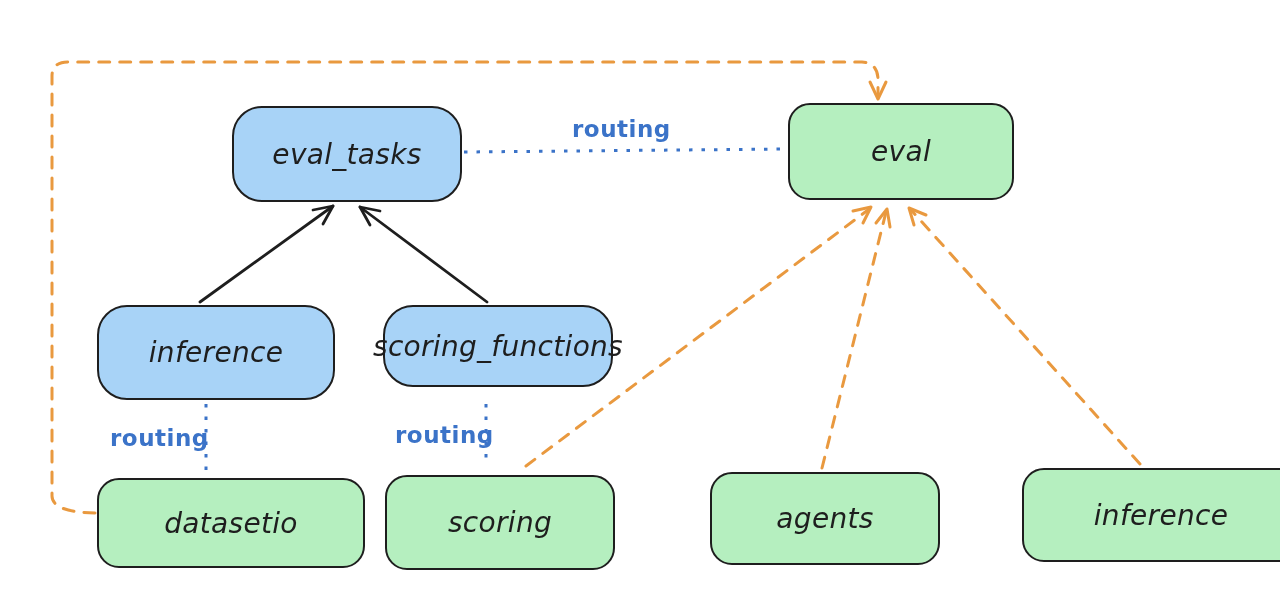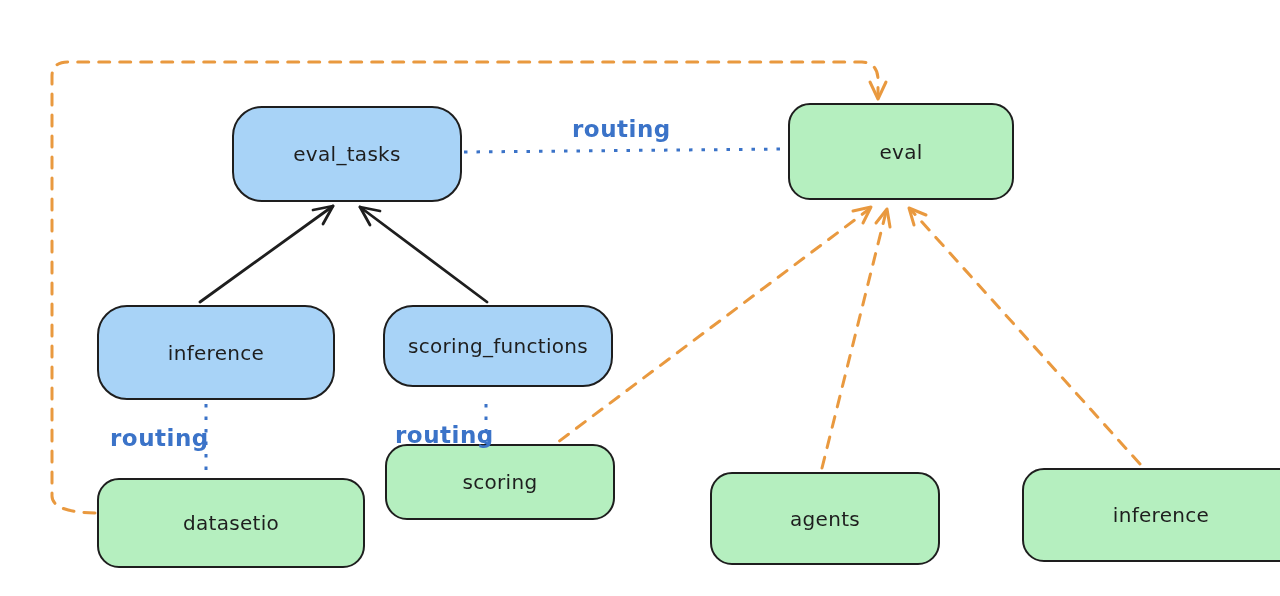--- a/index.html
+++ b/index.html
@@ -21,24 +21,25 @@
     border: 2.5px solid #1e1e1e;
     border-radius: 30px;
     display: flex;
     align-items: center;
     justify-content: center;
     box-sizing: border-box;
   }
   .fill-blue  { background: #a8d3f7; }
   .fill-green { background: #b5efbf; border-radius: 22px; }
   .node-label {
-    font-size: 20px;
+    font-size: 28px;
     color: #1e1e1e;
     letter-spacing: 0.3px;
     white-space: nowrap;
+    font-style: italic;
   }
   .routing-label {
     position: absolute;
     color: #3b73c8;
     font-size: 23px;
     font-weight: 600;
     letter-spacing: 0.5px;
     width: 90px;
     text-align: center;
     white-space: nowrap;
@@ -101,21 +102,21 @@
   </div>
 
   <div class="node fill-blue" style="left:383px; top:305px; width:230px; height:82px">
     <span class="node-label">scoring_functions</span>
   </div>
 
   <div class="node fill-green" style="left:97px; top:478px; width:268px; height:90px">
     <span class="node-label">datasetio</span>
   </div>
 
-  <div class="node fill-green" style="left:385px; top:444px; width:230px; height:76px">
+  <div class="node fill-green" style="left:385px; top:475px; width:230px; height:95px">
     <span class="node-label">scoring</span>
   </div>
 
   <div class="node fill-green" style="left:710px; top:472px; width:230px; height:93px">
     <span class="node-label">agents</span>
   </div>
 
   <div class="node fill-green" style="left:1022px; top:468px; width:278px; height:94px">
     <span class="node-label">inference</span>
   </div>

